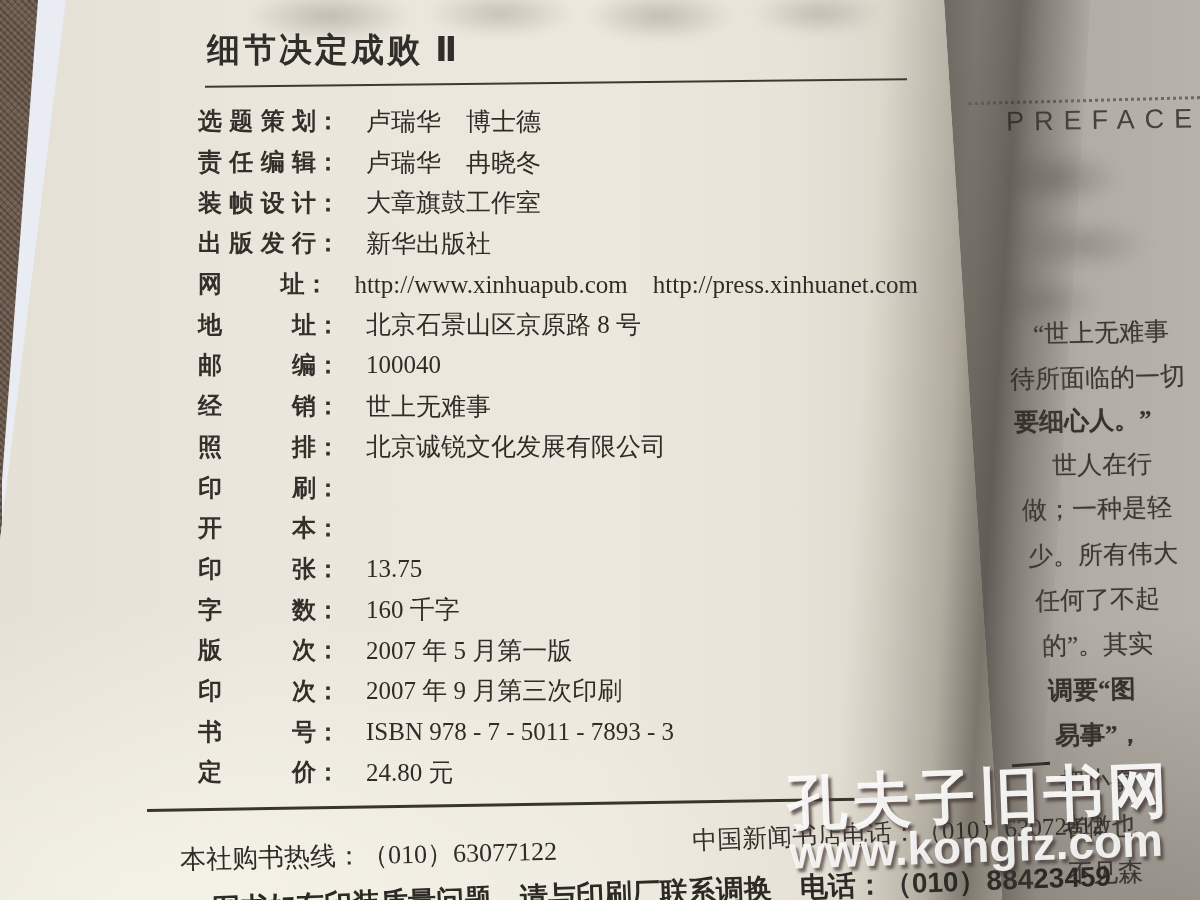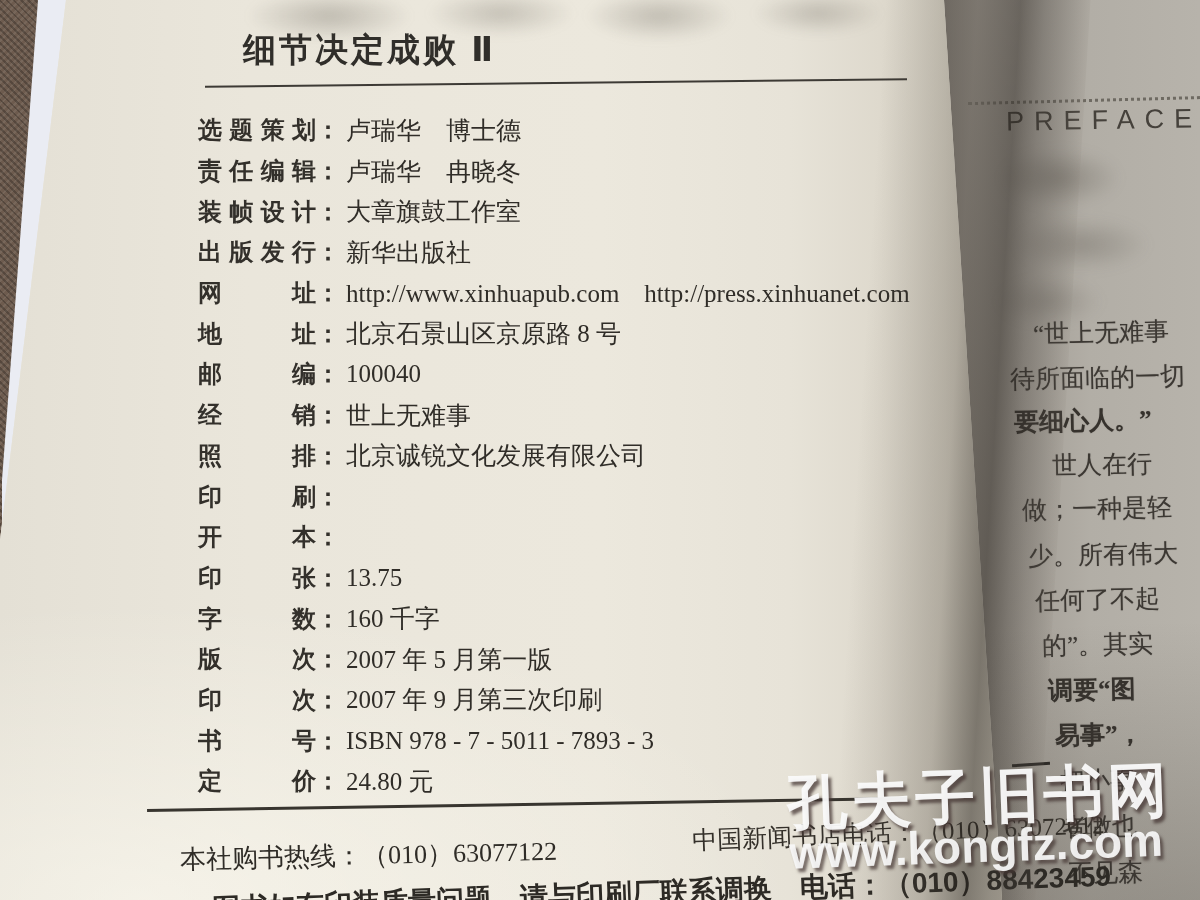--- a/index.html
+++ b/index.html
@@ -41,31 +41,31 @@
       #e8e4d9;}
   .showthrough-left{position:absolute;left:250px;top:-10px;width:660px;height:52px;
     background:
       radial-gradient(18% 70% at 12% 50%, rgba(110,105,95,.35), rgba(110,105,95,0) 70%),
       radial-gradient(16% 65% at 38% 45%, rgba(110,105,95,.30), rgba(110,105,95,0) 70%),
       radial-gradient(16% 70% at 62% 50%, rgba(110,105,95,.33), rgba(110,105,95,0) 70%),
       radial-gradient(14% 60% at 86% 45%, rgba(110,105,95,.30), rgba(110,105,95,0) 70%);
     filter:blur(5px);}
   .book-title{position:absolute;left:207px;top:28px;
     font-family:"Liberation Sans","DejaVu Sans",sans-serif;
-    font-size:33px;font-weight:700;letter-spacing:3px;color:#302e2a;margin-left:36px;}
+    font-size:33px;font-weight:700;letter-spacing:3px;color:#302e2a;}
   .title-rule{position:absolute;left:205px;top:82px;width:702px;height:2px;
     background:#3d3a35;transform:rotate(-0.6deg);}
-  .colophon{position:absolute;left:198px;top:110px;width:720px;}
+  .colophon{position:absolute;left:198px;top:101px;width:720px;}
   .row{display:flex;align-items:center;height:40.7px;white-space:nowrap;}
   .lab{display:inline-block;width:118px;font-family:"Liberation Sans","DejaVu Sans",sans-serif;
     font-size:24px;font-weight:700;color:#33302b;
     text-align:justify;text-align-last:justify;}
   .colon{font-size:24px;font-weight:700;color:#33302b;margin:0 2px 0 0;
     font-family:"Liberation Sans","DejaVu Sans",sans-serif;}
-  .val{font-size:25px;color:#302d28;margin-left:4px;}
+  .val{font-size:25px;color:#302d28;margin-left:24px;}
   .bottom-rule{position:absolute;left:147px;top:803px;width:760px;height:2.5px;
     background:#38352f;transform:rotate(-0.9deg);}
   .hotline-left{position:absolute;left:180px;top:838px;font-size:26px;color:#2f2c27;
     white-space:nowrap;transform:rotate(-1.3deg);}
   .hotline-right{position:absolute;left:692px;top:816px;font-size:25px;color:#34302a;
     white-space:nowrap;transform:rotate(-2.2deg);}
   .quality-notice{position:absolute;left:212px;top:874px;font-size:28px;font-weight:700;
     color:#2d2a25;white-space:nowrap;transform:rotate(-2.1deg);
     font-family:"Liberation Sans","DejaVu Sans",sans-serif;}
   .curl-rule{position:absolute;left:1012px;top:763px;width:38px;height:3px;

